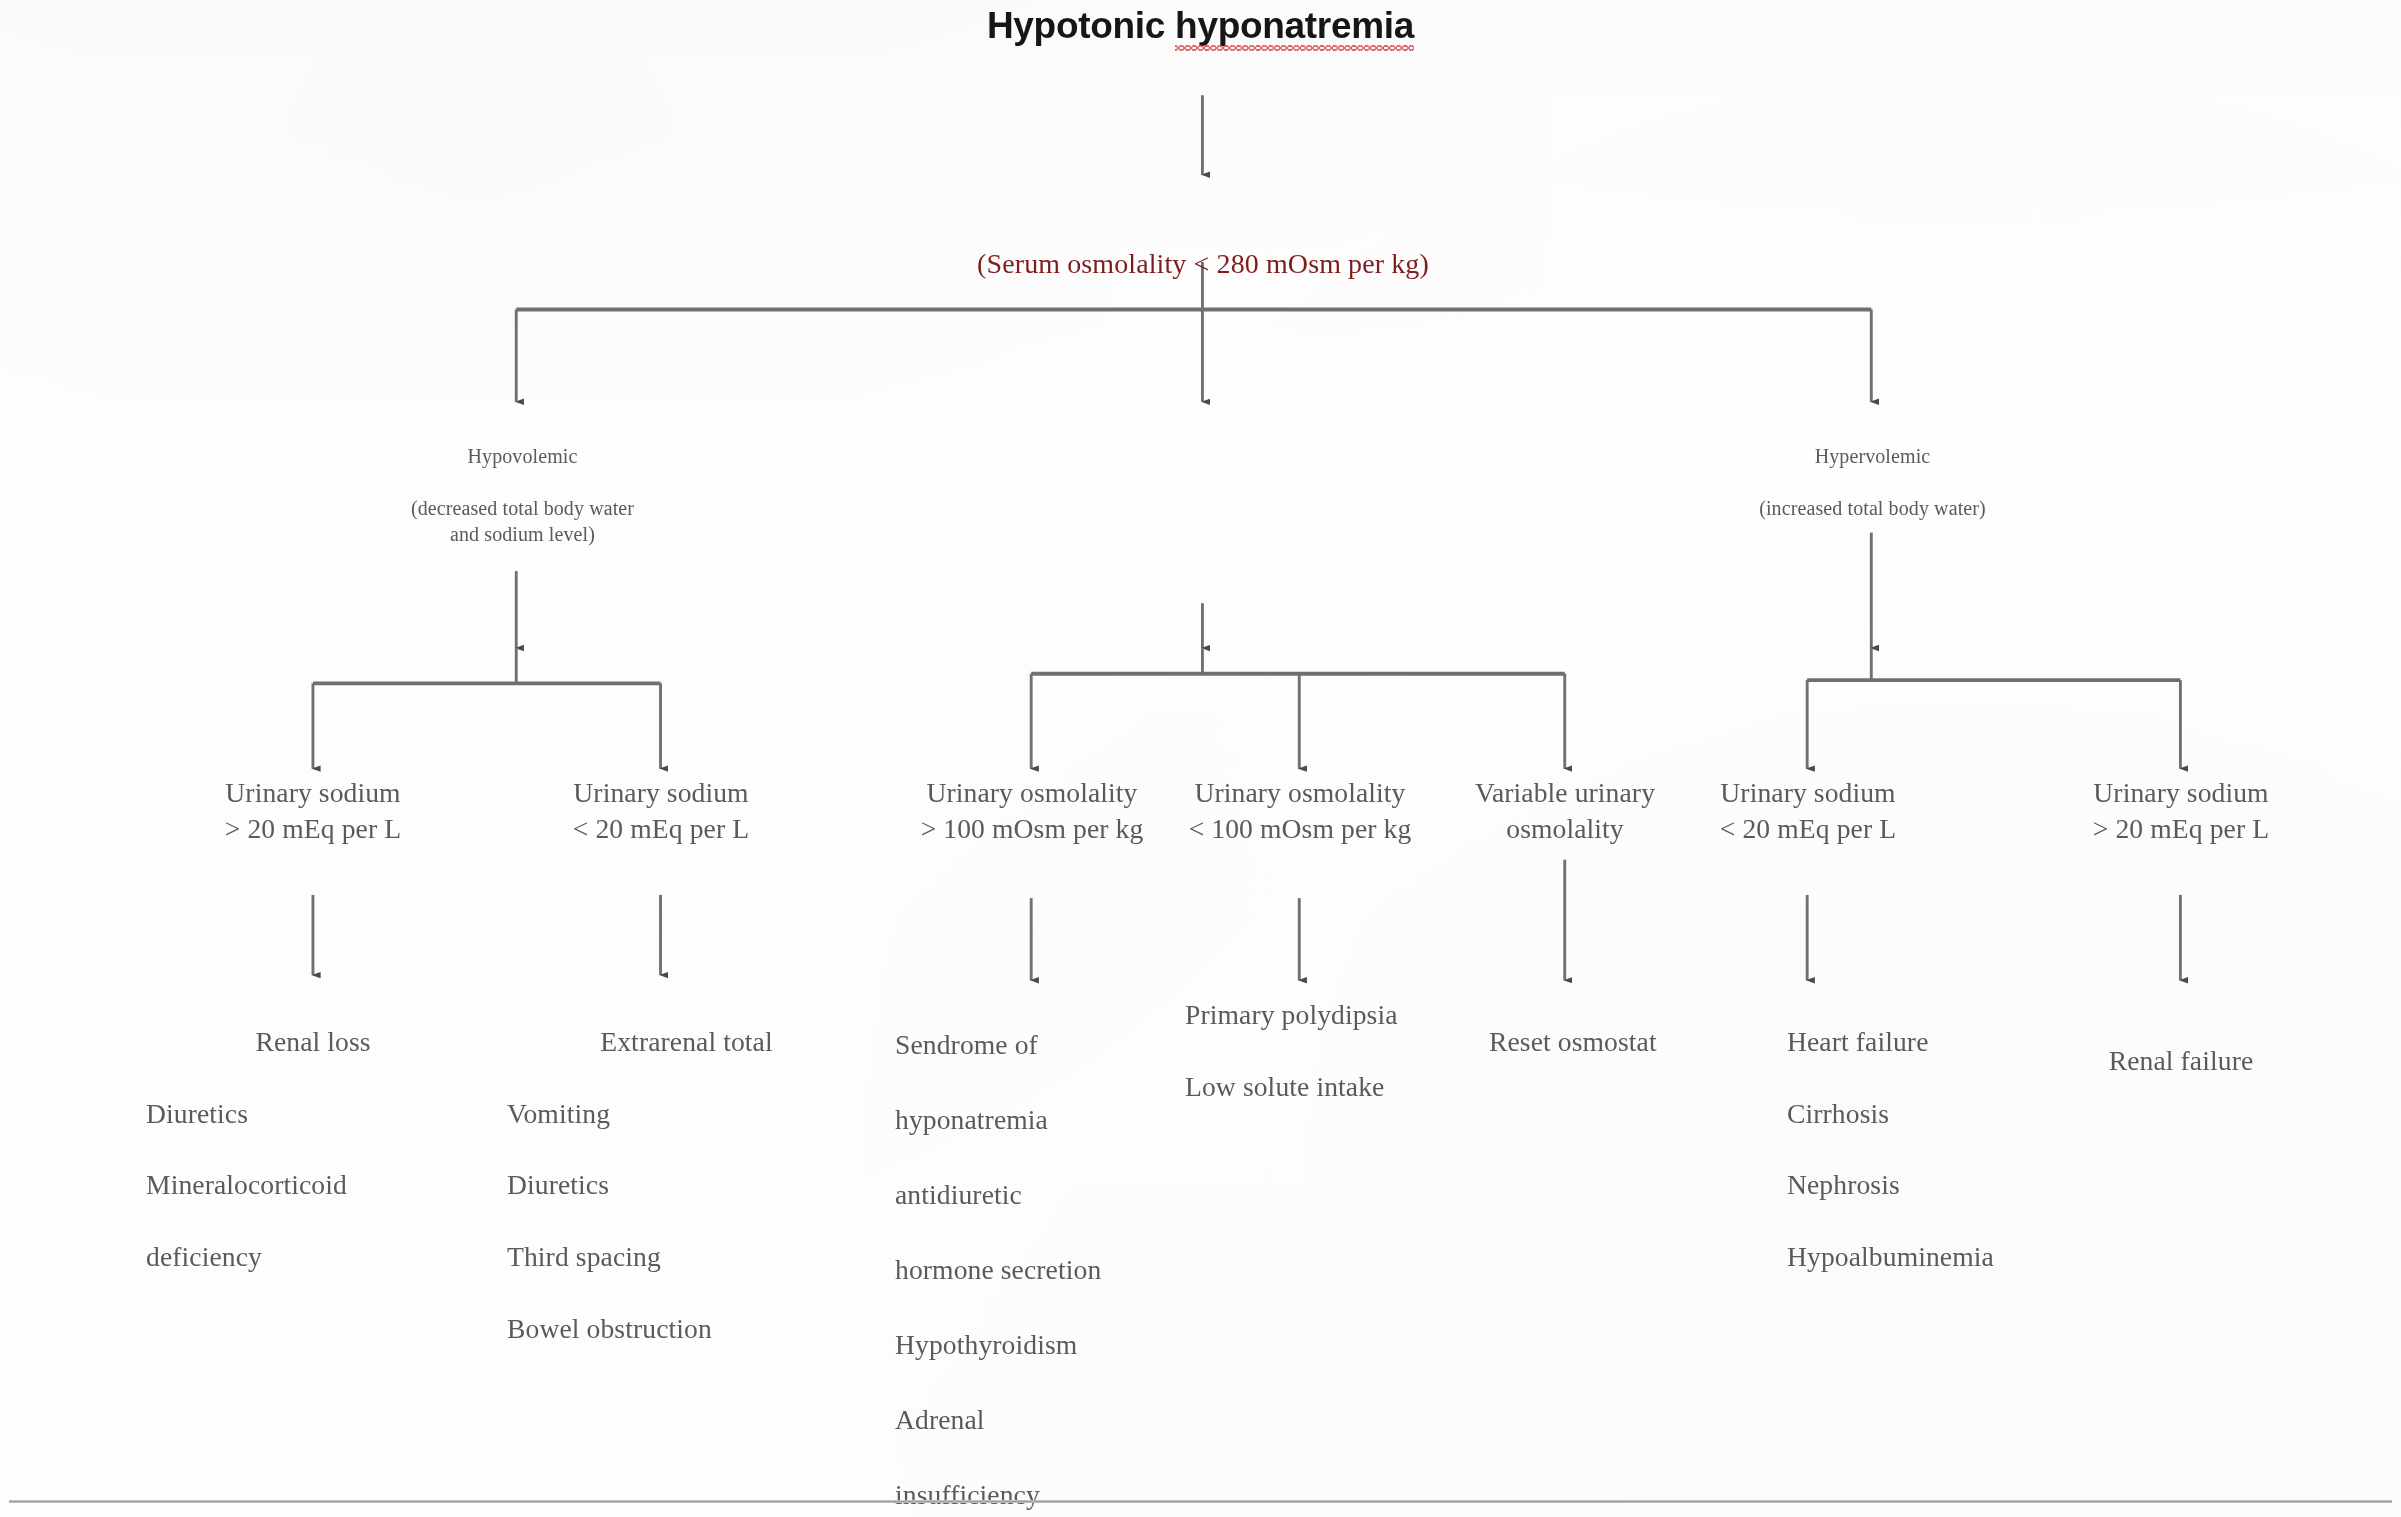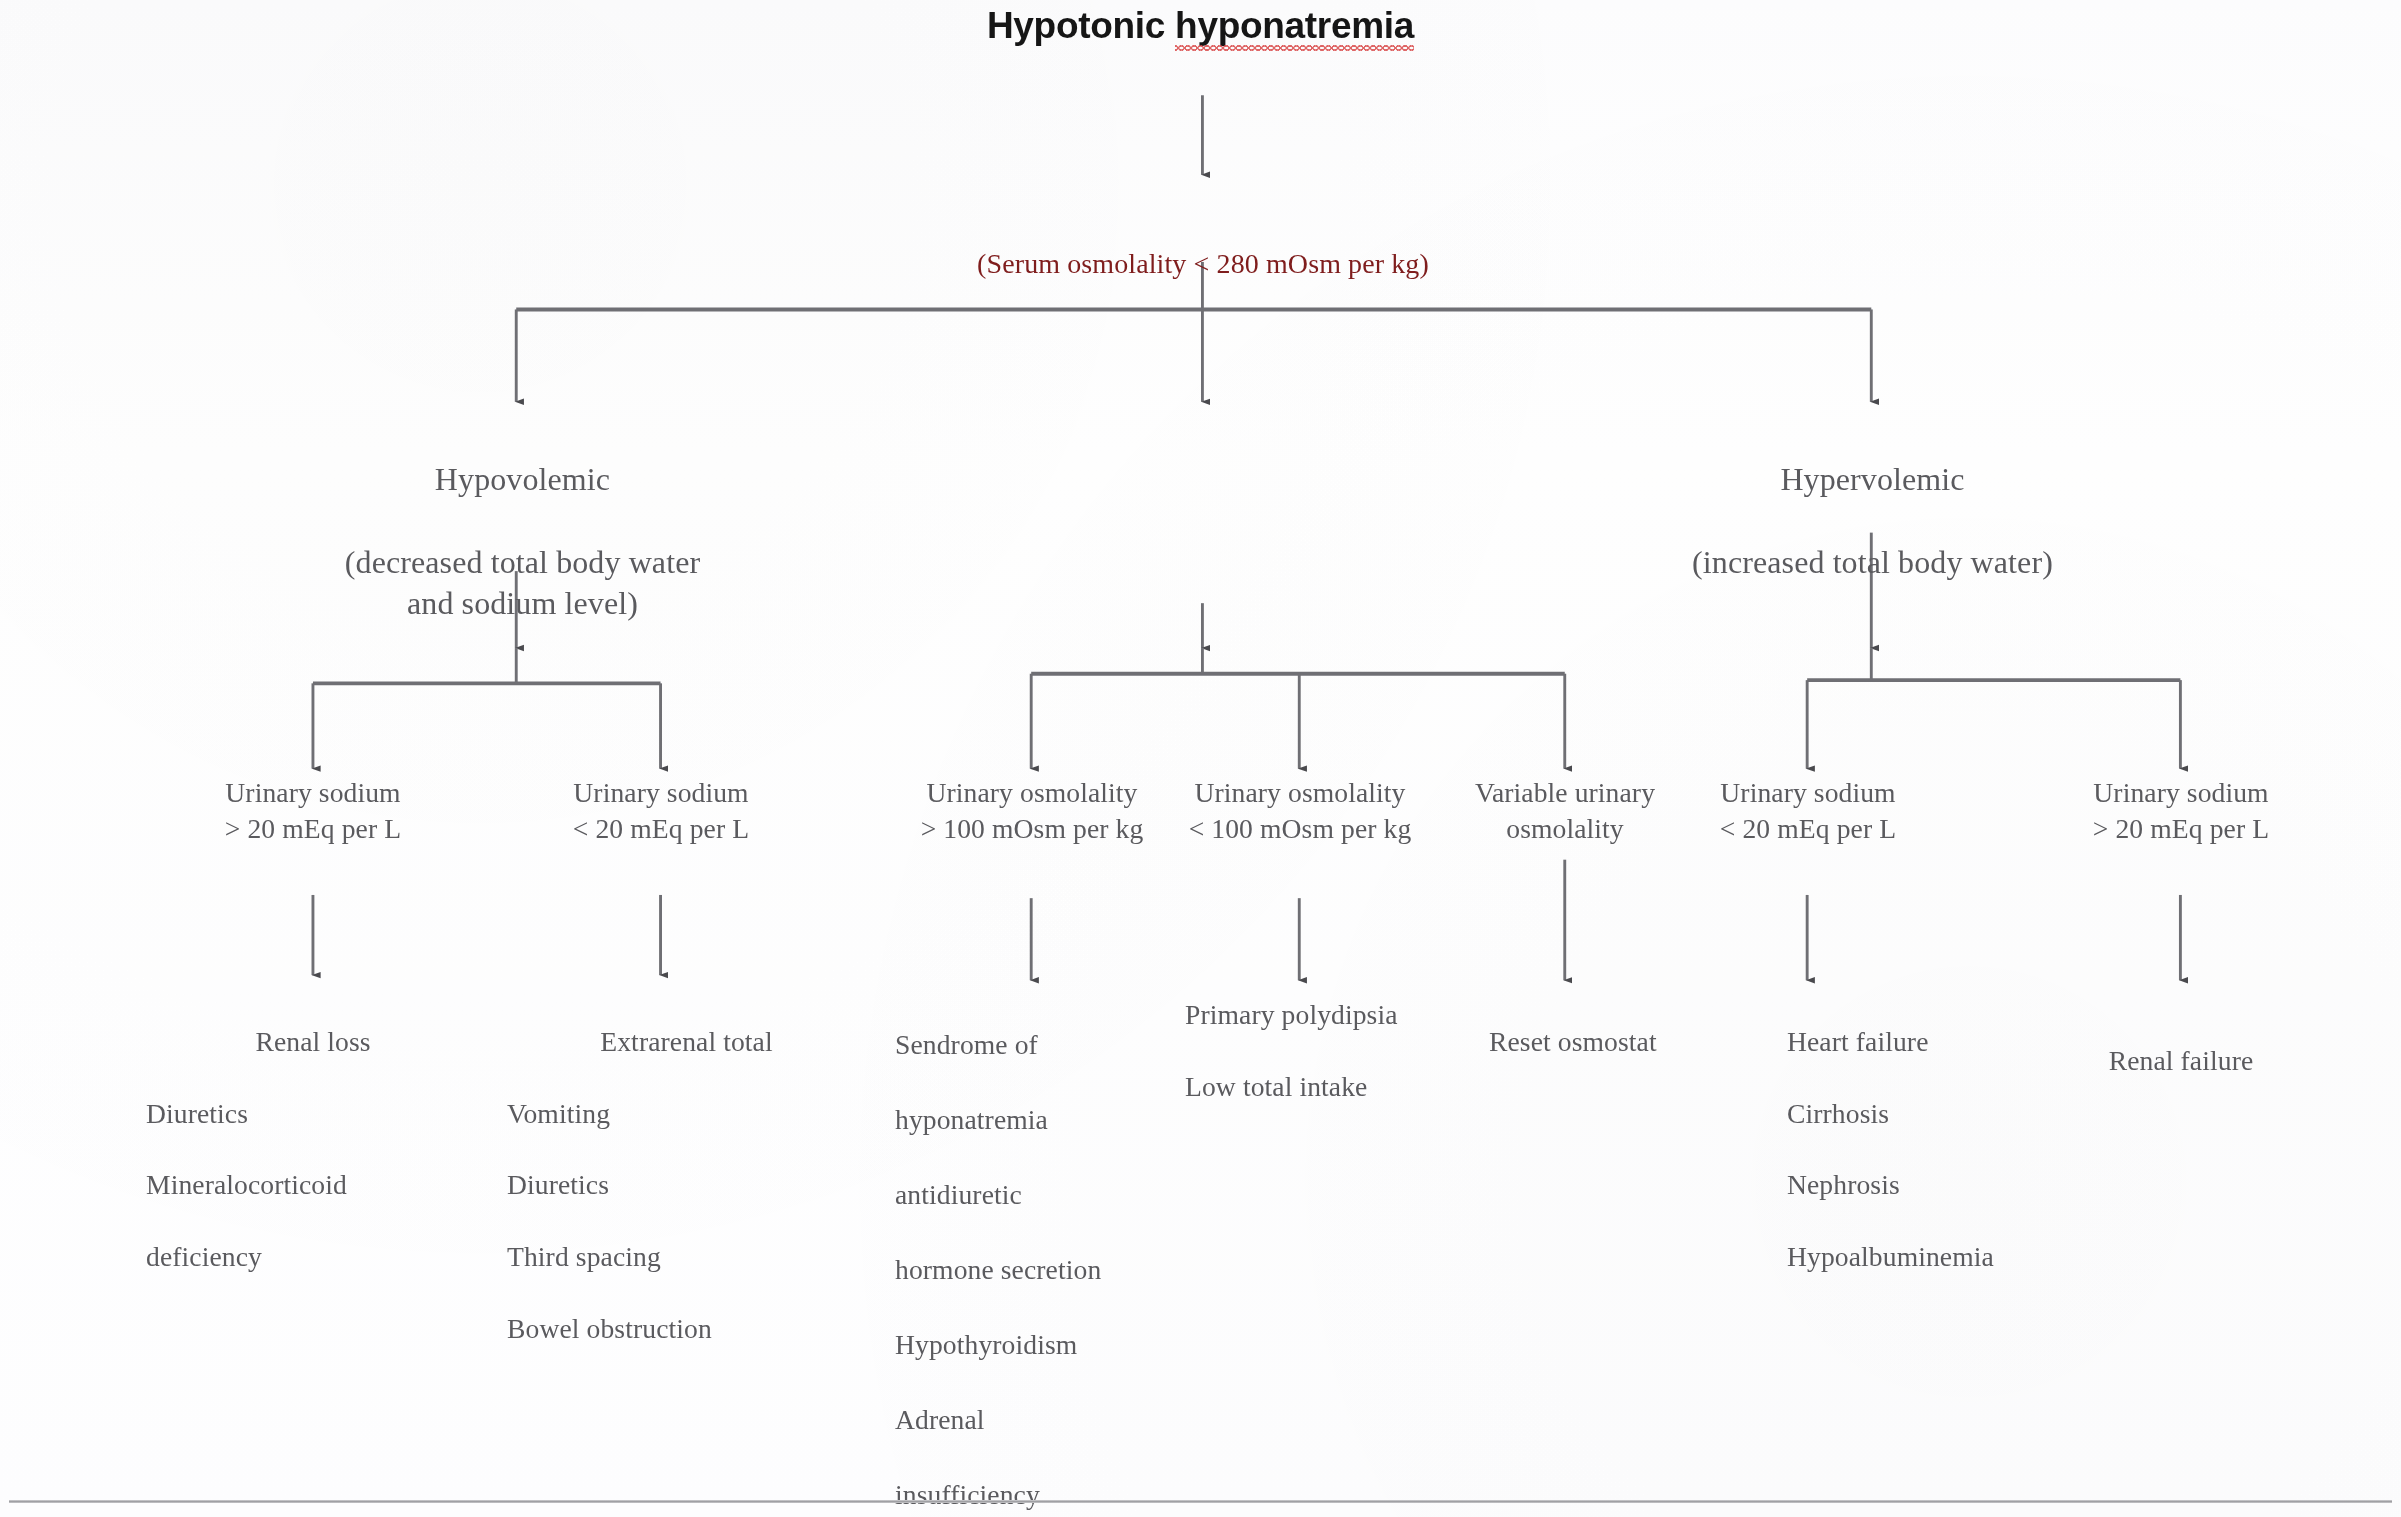--- a/index.html
+++ b/index.html
@@ -76,21 +76,21 @@
   }
 
   
   #osmolality {
     font-size: 28px;
     color: #7f1d1d;
     margin-top: 46px;
   }
 
   
-  .grp-head { font-size: 32px; }
+  .grp-head { font-size: 20px; }
   .grp-head .h { display: block; }
   .grp-head .s { display: block; }
 
   
   .crit { font-size: 27.6px; }
 
   
   .leaf { font-size: 27.6px; }
   .leaf .lead { display: block; text-align: center; }
   .leaf .item { display: block; text-align: left; }
@@ -215,21 +215,21 @@
     <span class="item">hormone secretion</span>
     <span class="item">Hypothyroidism</span>
     <span class="item">Adrenal</span>
     <span class="item">insufficiency</span>
     
     
   </div>
 
   <div class="node leaf" style="left:1185px; top:961px; width:321px;">
     <span class="item">Primary polydipsia</span>
-    <span class="item">Low total intake</span>
+    <span class="item">Low solute intake</span>
   </div>
 
   <div class="node leaf" style="left:1489px; top:988px; width:269px;">
     <span class="item">Reset osmostat</span>
   </div>
 
   <div class="node leaf" style="left:1787px; top:988px; width:334px;">
     <span class="item">Heart failure</span>
     <span class="item">Cirrhosis</span>
     <span class="item">Nephrosis</span>

